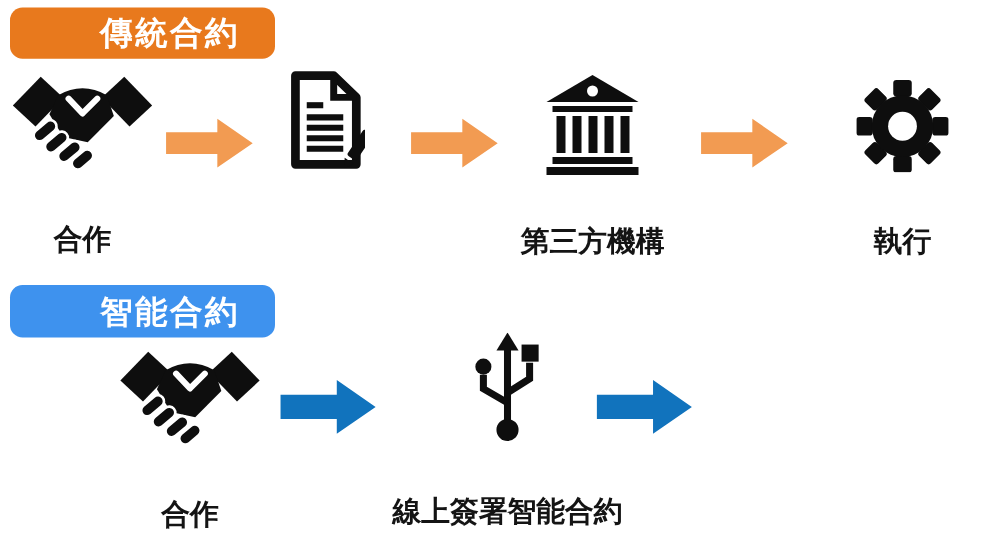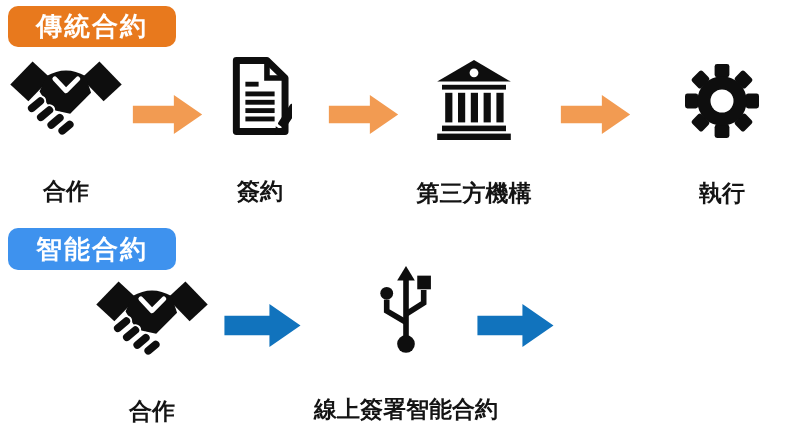--- a/index.html
+++ b/index.html
@@ -2,21 +2,21 @@
 <html><head>
 <meta charset="utf-8">
 <style>
   html,body{margin:0;padding:0;background:#fff;}
   .stage{
     position:relative;width:800px;height:426px;background:#ffffff;overflow:hidden;
     font-family:"Liberation Sans","DejaVu Sans",sans-serif;
   }
   .badge{
     position:absolute;display:flex;align-items:center;justify-content:center;
-    color:#fff;font-weight:bold;font-size:26px;letter-spacing:2px;border-radius:10px;
+    color:#fff;font-weight:bold;font-size:26px;letter-spacing:2px;border-radius:10px;padding-left:44px;
   }
   .badge--trad{left:8px;top:6px;width:168px;height:41px;background:#E8791D;}
   .badge--smart{left:8px;top:228px;width:168px;height:42px;background:#3E92EE;}
   .step{position:absolute;display:flex;flex-direction:column;align-items:center;gap:32px;}
   .step .label{margin-top:8px;font-weight:bold;font-size:23px;color:#141414;white-space:nowrap;}
   
   .t1{left:4px;top:58px;width:124px;}
   .t2{left:208px;top:56px;width:104px;}
   .t3{left:396px;top:60px;width:156px;}
   .t3 .label{margin-top:6px;}
@@ -143,21 +143,20 @@
   </div>
 
   <svg class="arrow arrow-t a1">
       <use href="#sym-arrow"></use>
     </svg>
 
   <div class="step t2">
     <svg class="icon-doc">
         <use href="#sym-doc"></use>
       </svg>
-    <div class="label">簽約</div>
   </div>
 
   <svg class="arrow arrow-t a2">
       <use href="#sym-arrow"></use>
     </svg>
 
   <div class="step t3">
     <svg class="icon-bank">
         <use href="#sym-bank"></use>
       </svg>

